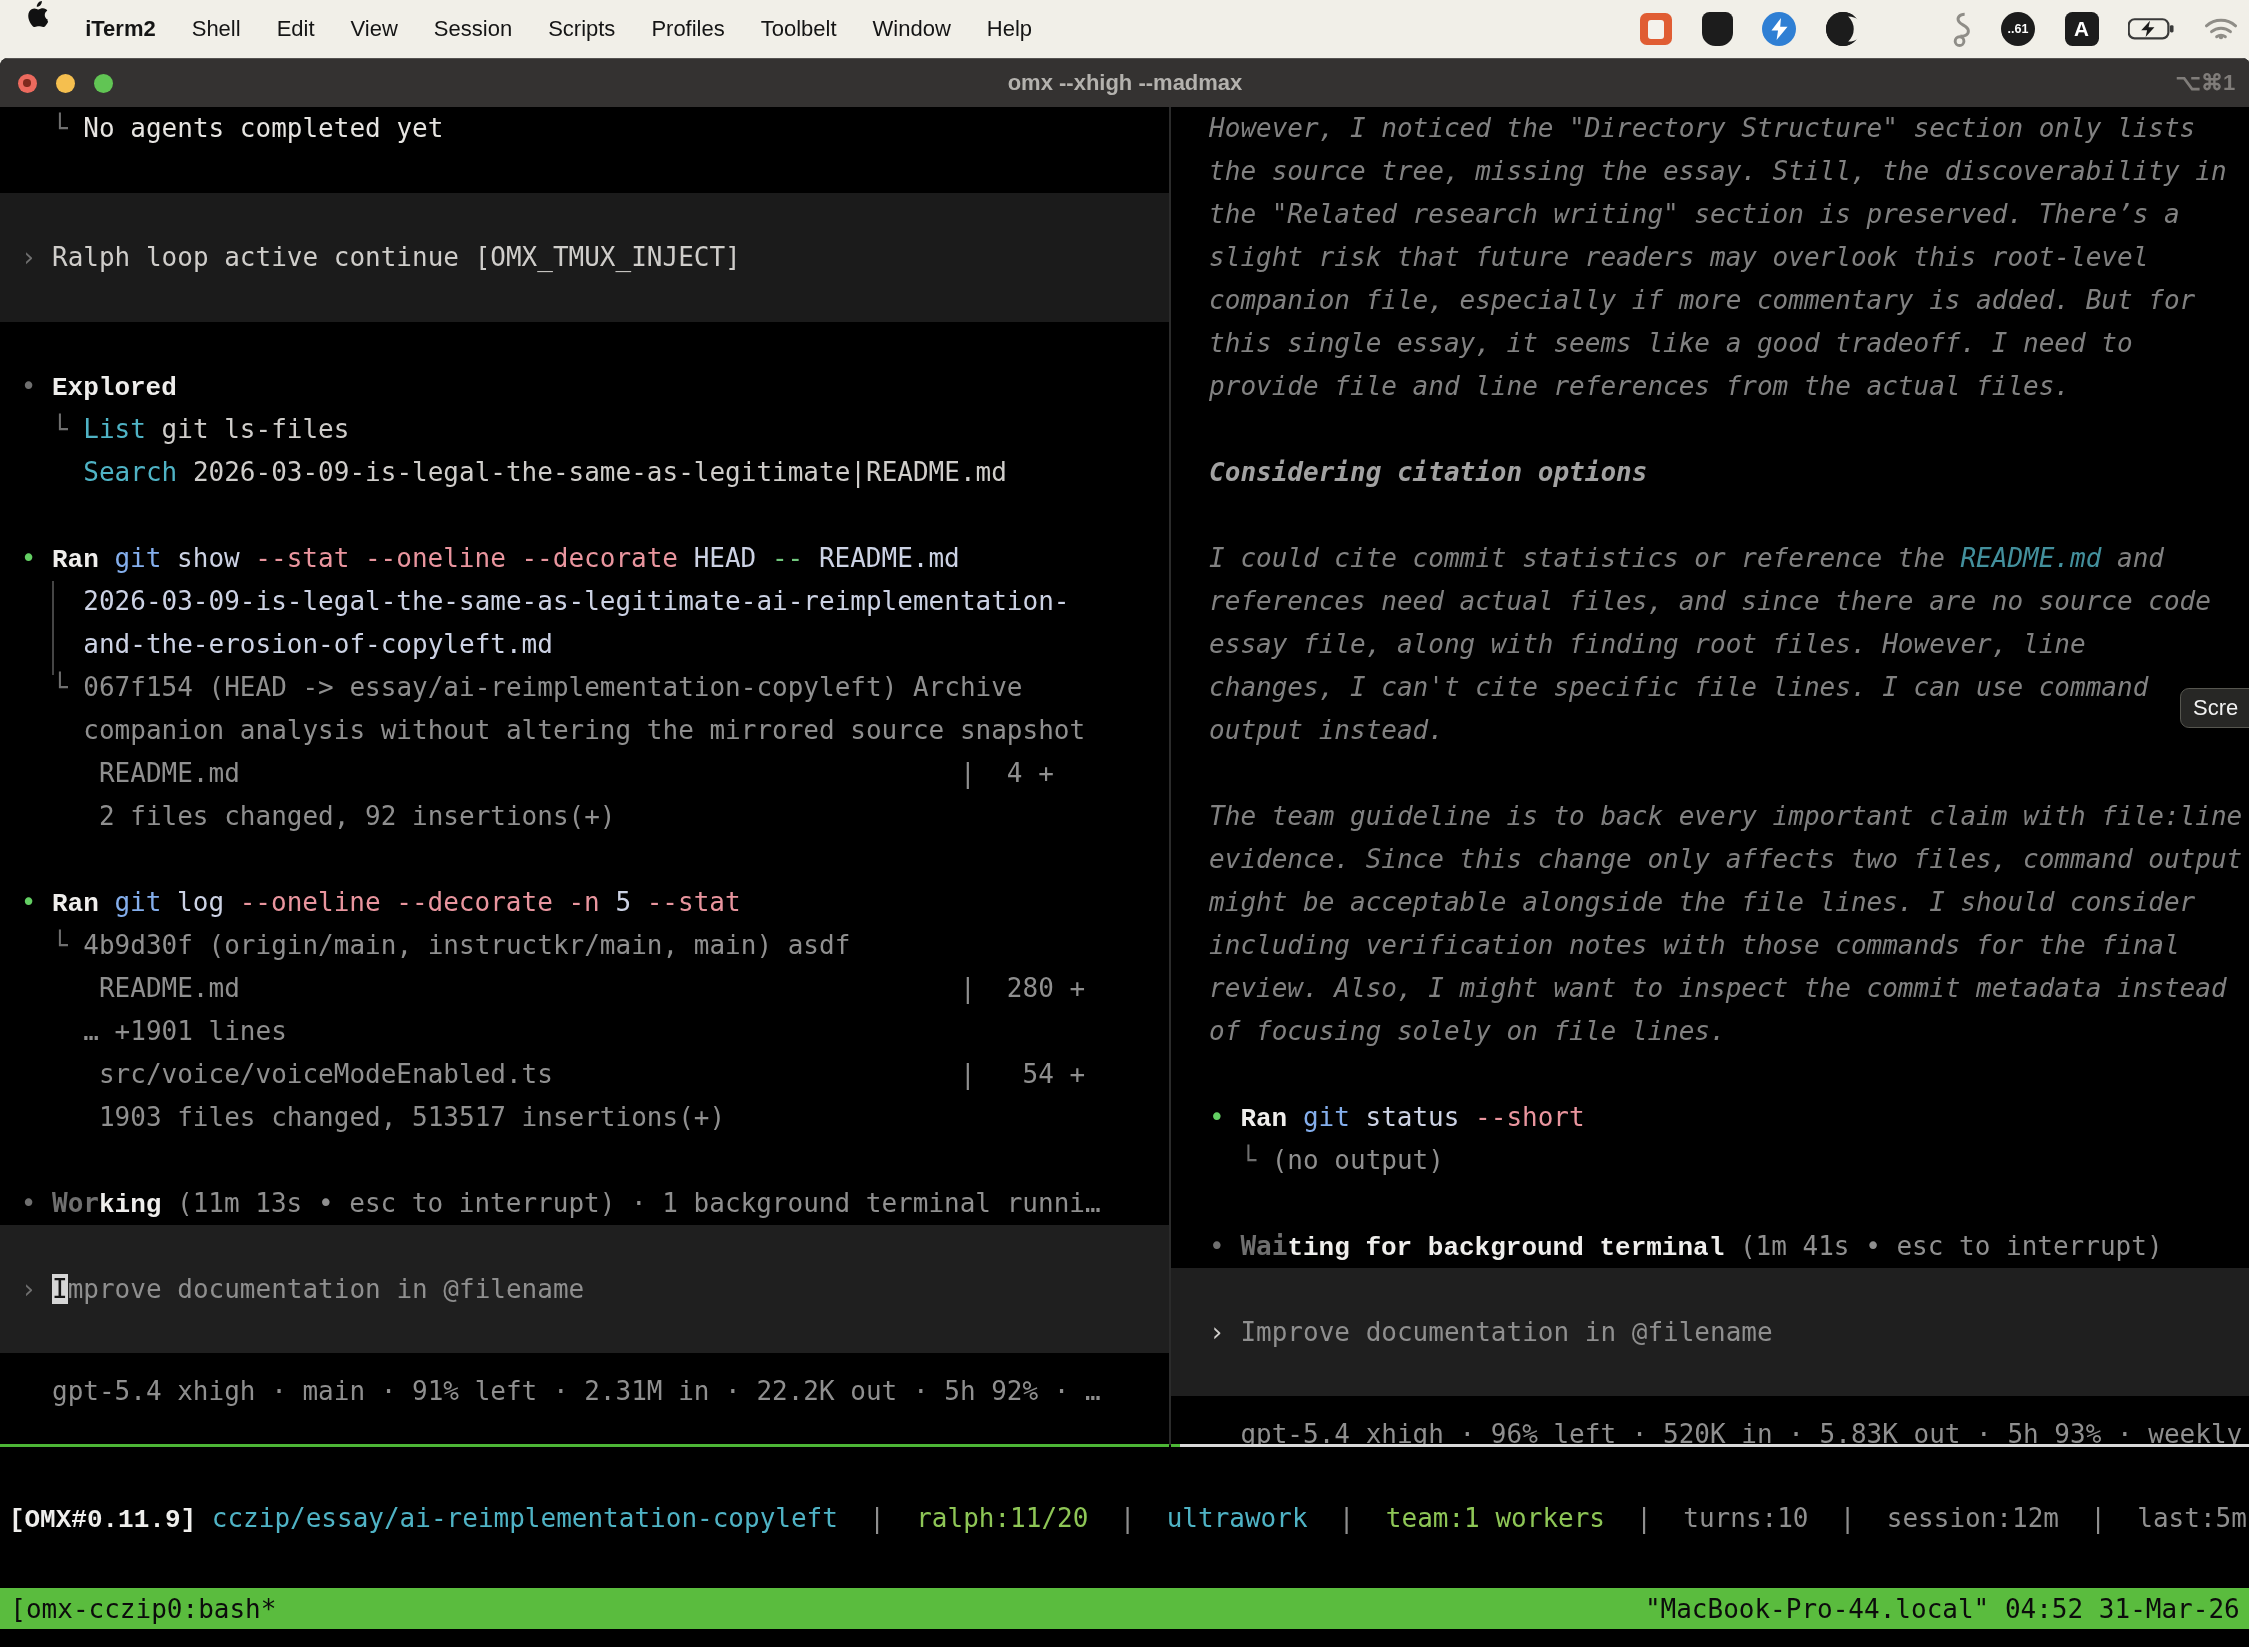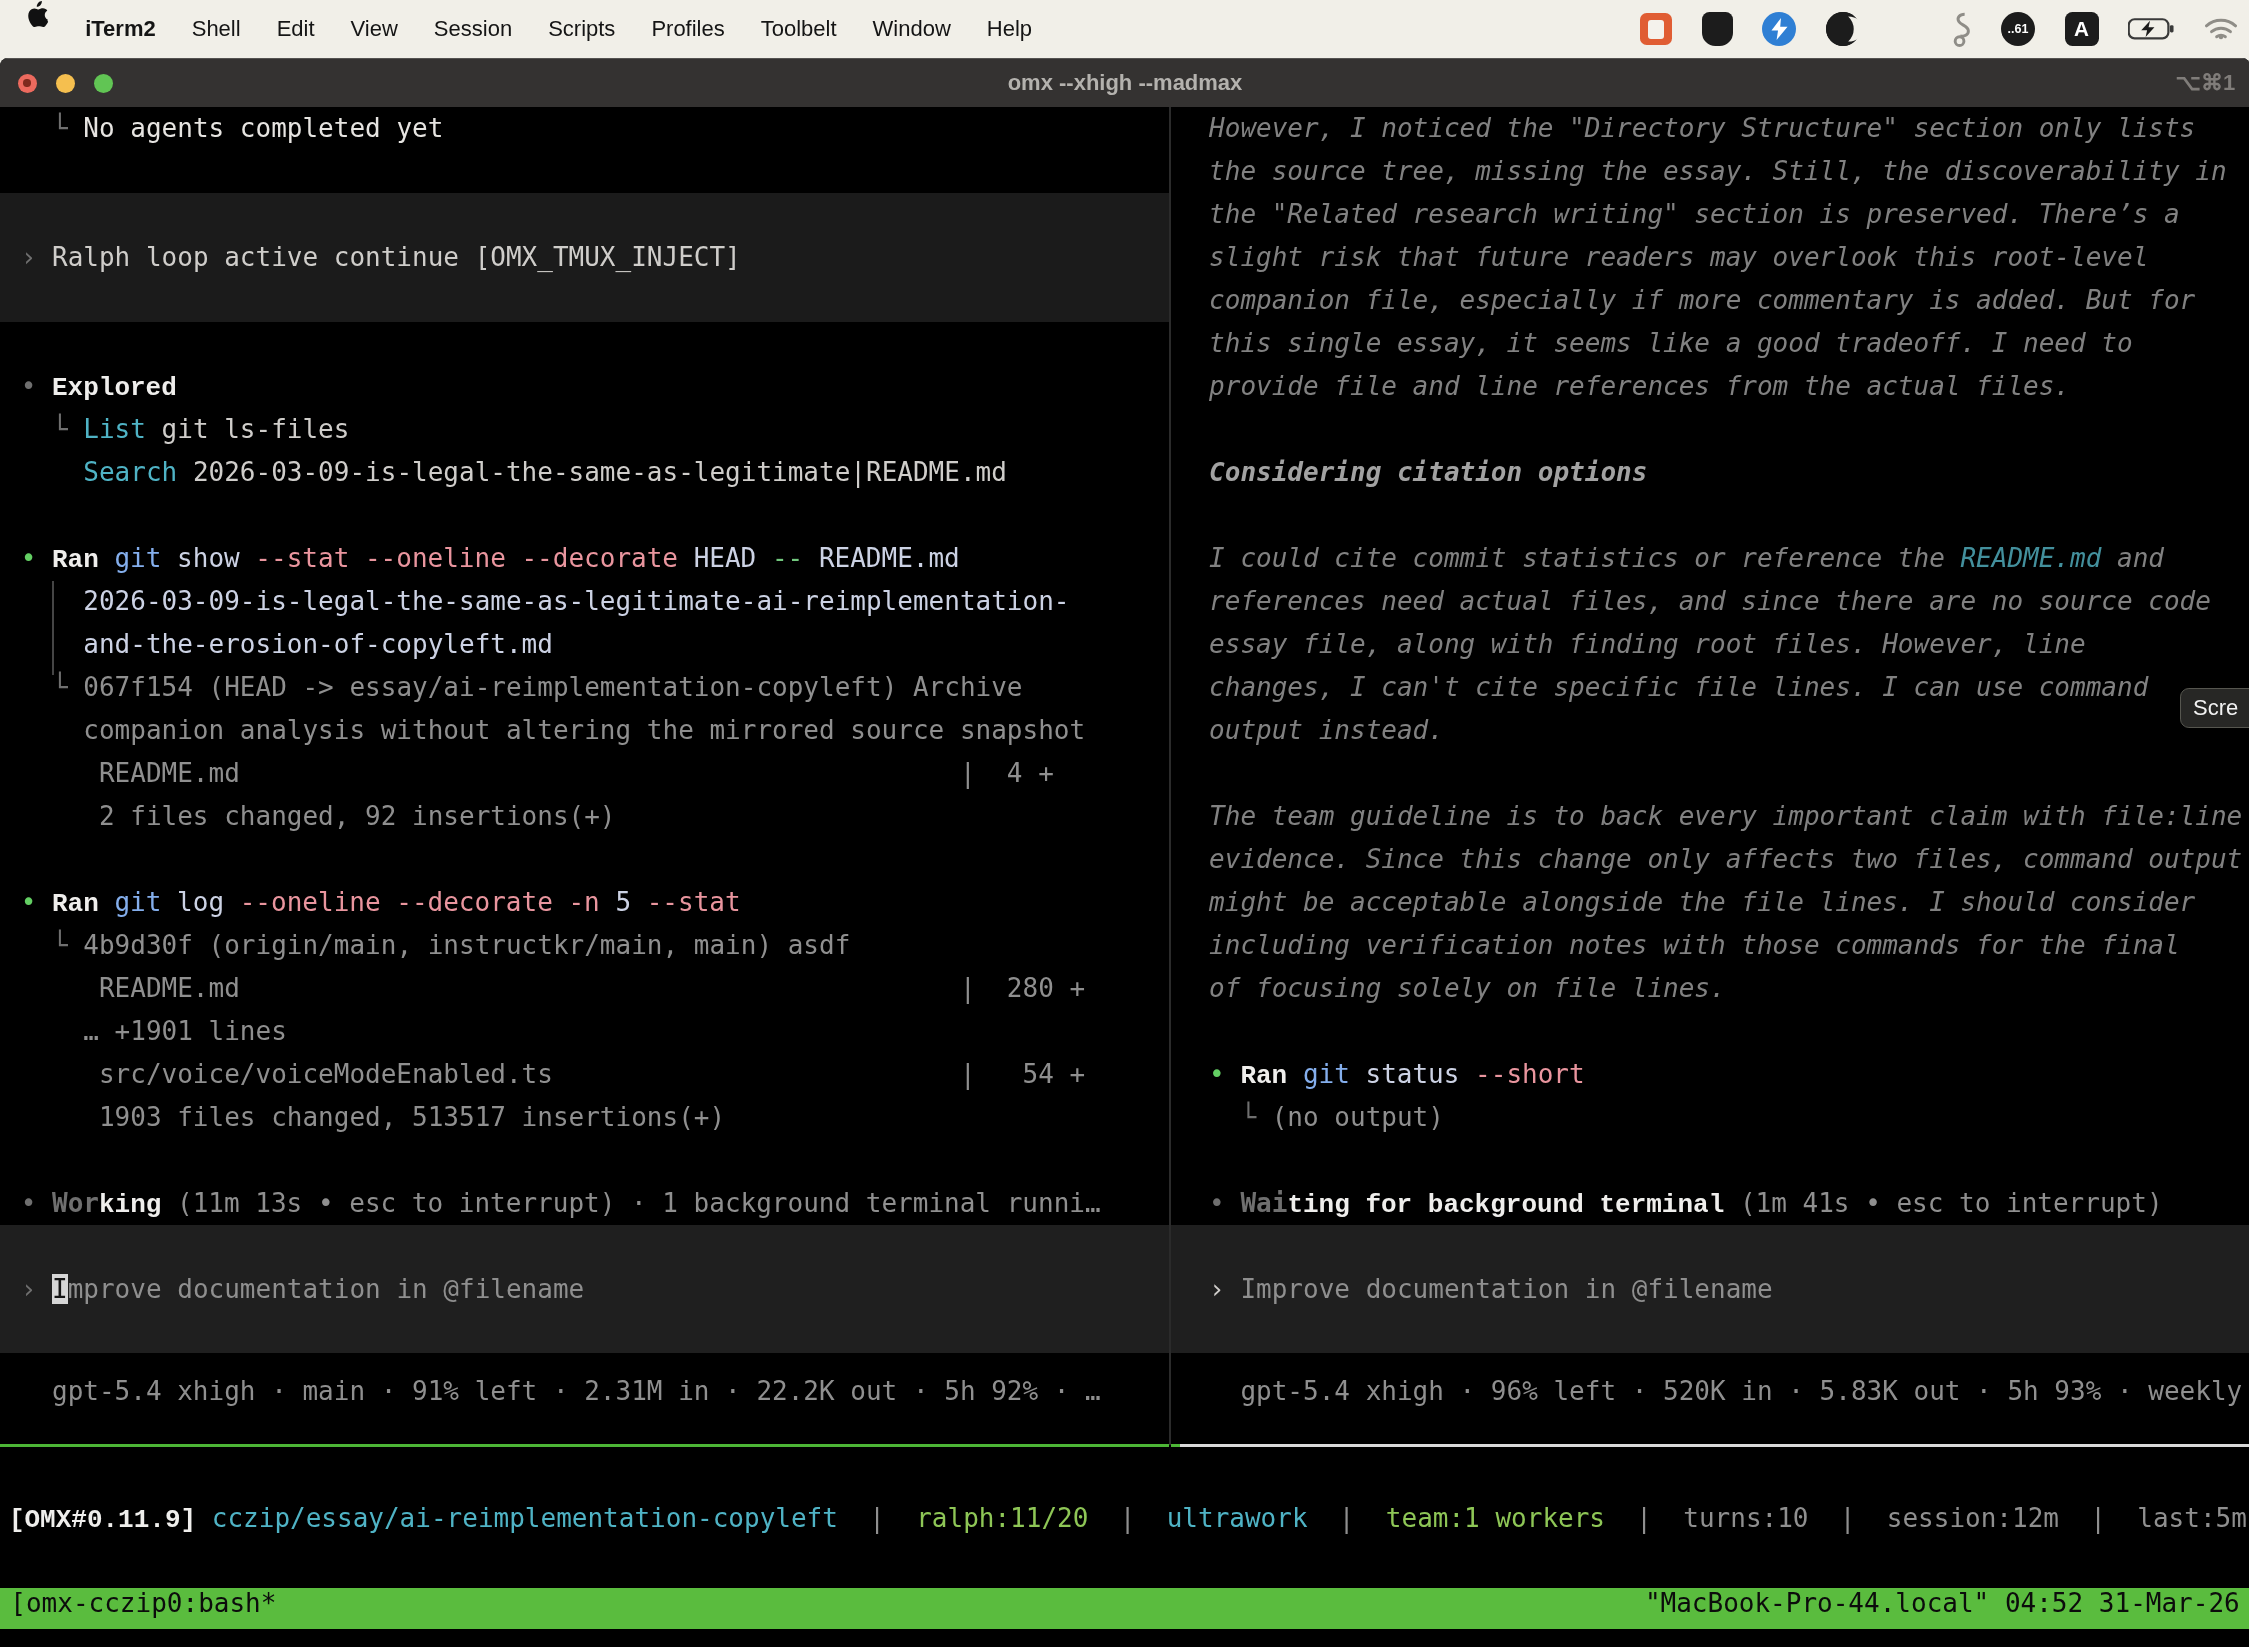--- a/index.html
+++ b/index.html
@@ -91,21 +91,21 @@
   .rule .w { position:absolute; left:1171px; top:0; width:1079px; height:3px; background:#d9d9d9; }
   .rule .w:before { content:""; position:absolute; left:0; top:0; width:8.9px; height:3px; background:#4db636; }
 
   
   .omx-bar { height:143px; padding:58px 0 0 8.9px; background:#000;
     font-family:"DejaVu Sans Mono", monospace; font-size:26px; white-space:pre; }
 
   
   .tmux-bar { height:41px; background:#5abc3e; color:#0c0c0c;
     font-family:"DejaVu Sans Mono", monospace; font-size:26px;
-    display:flex; align-items:flex-start; justify-content:space-between; padding:0 10.3px; white-space:pre; }
+    display:flex; align-items:center; justify-content:space-between; padding:0 10.3px; white-space:pre; }
   .win-bottom { height:19px; background:#000; }
 
   
   .overlay-btn { position:absolute; right:-13.3px; top:688px; z-index:9; height:40px; width:83px;
     background:#272725; border:1.5px solid #56564f; border-radius:8.9px; color:#f2f2f2;
     font-size:22px; font-family:"Liberation Sans", sans-serif;
     display:flex; align-items:center; padding-left:11.8px; }
 </style>
 </head>
 <body>
@@ -258,20 +258,21 @@
           <div class="line"><span class="tk-think">I could cite commit statistics or reference the </span><span class="tk-tealit">README.md</span><span class="tk-think"> and</span></div>
           <div class="line"><span class="tk-think">references need actual files, and since there are no source code</span></div>
           <div class="line"><span class="tk-think">essay file, along with finding root files. However, line</span></div>
           <div class="line"><span class="tk-think">changes, I can't cite specific file lines. I can use command</span></div>
           <div class="line"><span class="tk-think">output instead.</span></div>
           <div class="line"></div>
           <div class="line"><span class="tk-think">The team guideline is to back every important claim with file:line</span></div>
           <div class="line"><span class="tk-think">evidence. Since this change only affects two files, command output</span></div>
           <div class="line"><span class="tk-think">might be acceptable alongside the file lines. I should consider</span></div>
           <div class="line"><span class="tk-think">including verification notes with those commands for the final</span></div>
+          <div class="line"><span class="tk-think">review. Also, I might want to inspect the commit metadata instead</span></div>
           <div class="line"><span class="tk-think">of focusing solely on file lines.</span></div>
           <div class="line"></div>
           <div class="line"><span class="tk-green">• </span><span class="tk-fgb">Ran</span><span class="tk-gray"> </span><span class="tk-blue">git</span><span class="tk-lav"> status </span><span class="tk-pink">--short</span></div>
           <div class="line"><span class="tk-dim">  └ </span><span class="tk-gray">(no output)</span></div>
           <div class="line"></div>
           <div class="line"><span class="tk-dim">• </span><span class="tk-dimb">Wai</span><span class="tk-fgb">ting for background terminal</span><span class="tk-gray"> (1m 41s • esc to interrupt)</span></div>
         </div>
       <div class="inputbox">
         <div class="line"><span class="tk-light">› </span><span class="tk-gray">Improve documentation in @filename</span></div>
       </div>

